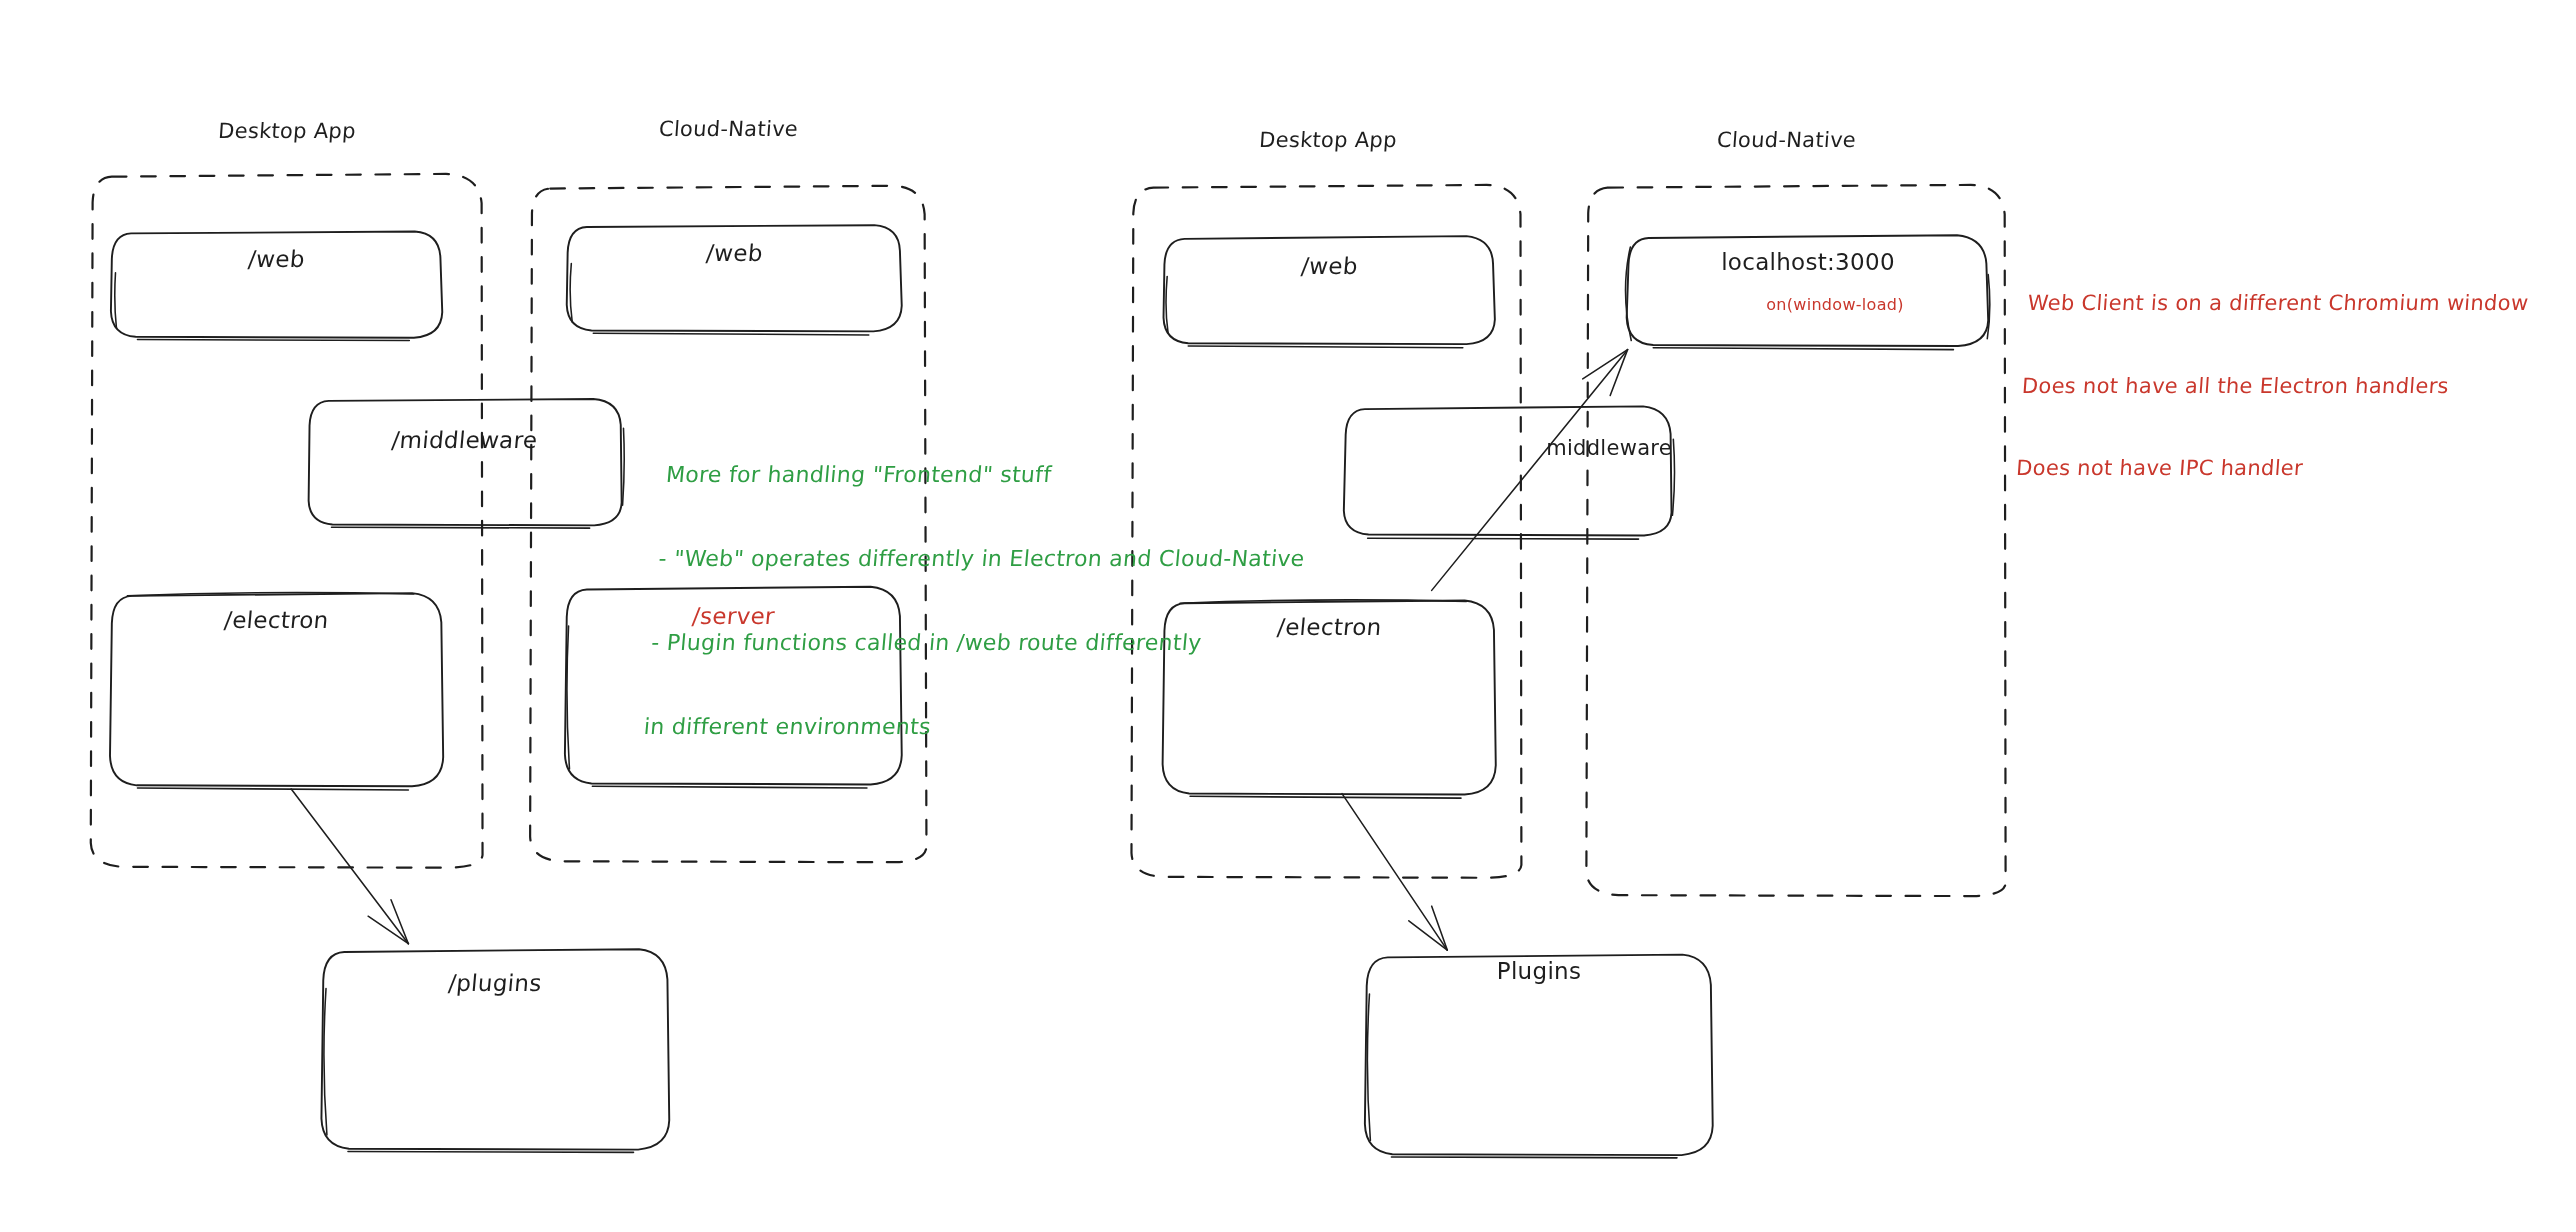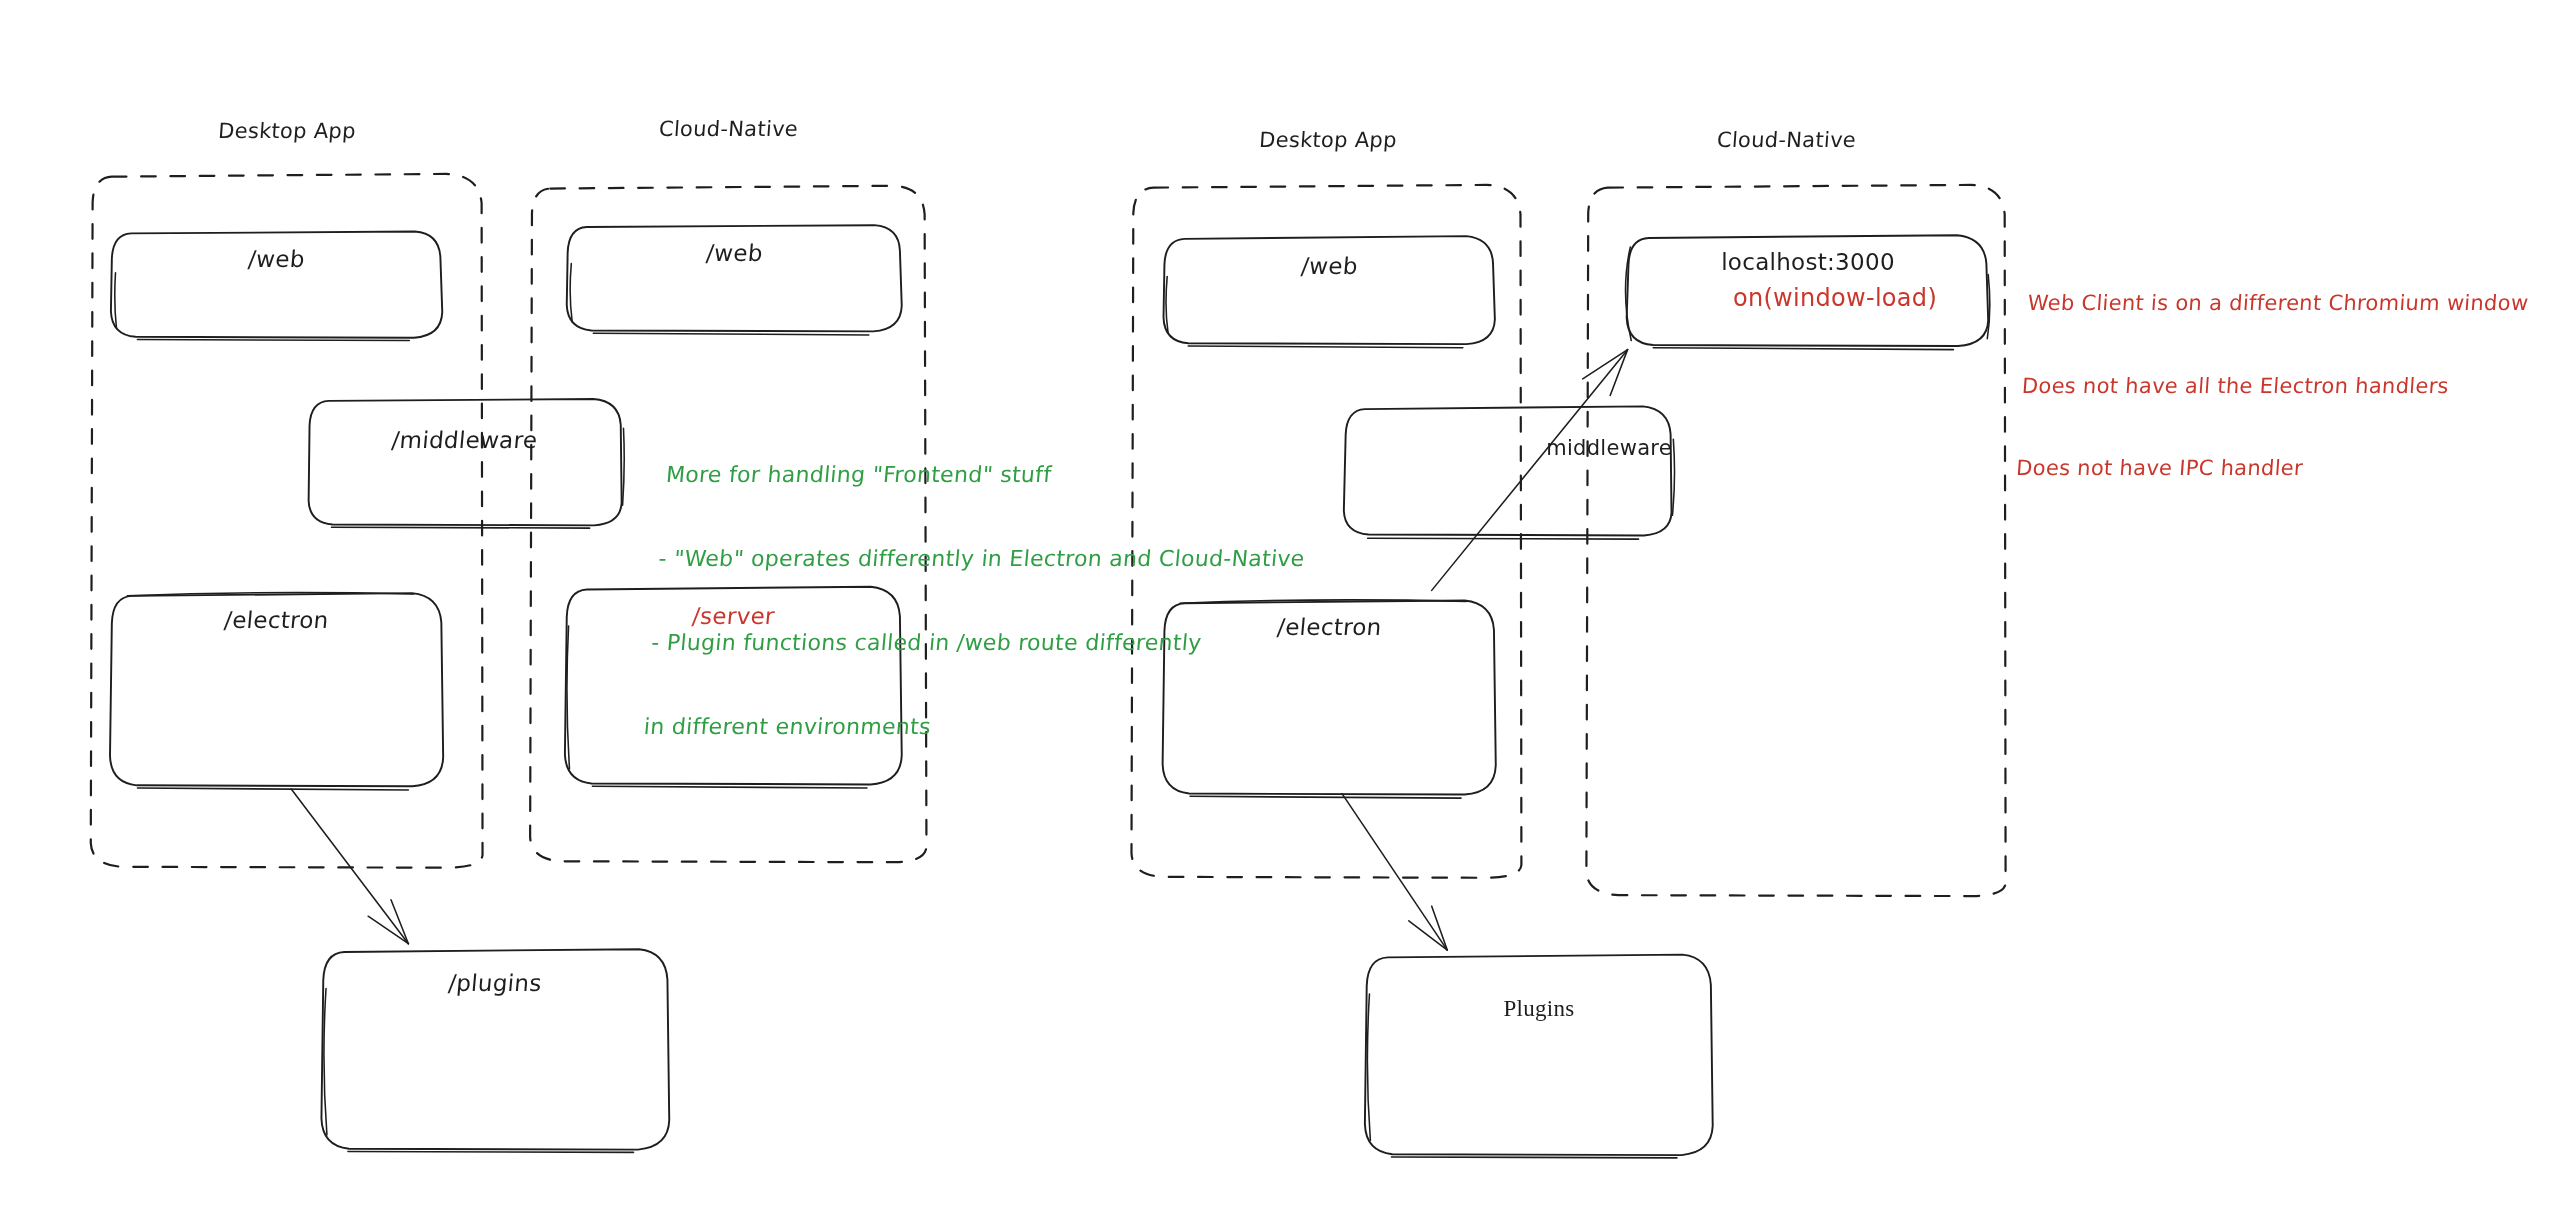--- a/index.html
+++ b/index.html
@@ -208,27 +208,27 @@
   </div>
 
   <div class="txt group-label center" style="left:1152px; top:128px; width:352px;">Desktop App</div>
 
   <div class="txt group-label center" style="left:1607px; top:128px; width:359px;">Cloud-Native</div>
 
   <div class="txt box-label center" style="left:1164px; top:253px; width:331px;">/web</div>
 
   <div class="txt box-label-plain center" style="left:1627px; top:249px; width:362px;">localhost:3000</div>
 
-  <div class="txt box-label-plain center red-label" style="left:1684px; top:284px; width:302px; font-size:24px;">on(window-load)</div>
+  <div class="txt box-label-plain center red-label" style="left:1684px; top:295px; width:302px; font-size:16px;">on(window-load)</div>
 
   <div class="txt box-label-plain center" style="left:1344px; top:436px; width:328px; font-size:21px;text-align:right;">middleware</div>
 
   <div class="txt box-label center" style="left:1163px; top:614px; width:333px;">/electron</div>
 
-  <div class="txt box-label-plain center" style="left:1365px; top:996px; width:348px;font-family:Liberation Serif, serif;">Plugins</div>
+  <div class="txt box-label-plain center" style="left:1365px; top:958px; width:348px;">Plugins</div>
 
   <div class="txt annot-red" style="left:2022px; top:235px;">
     <div>Web Client is on a different Chromium window</div>
     <div>Does not have all the Electron handlers</div>
     <div>Does not have IPC handler</div>
   </div>
 
 </div>
 
 

